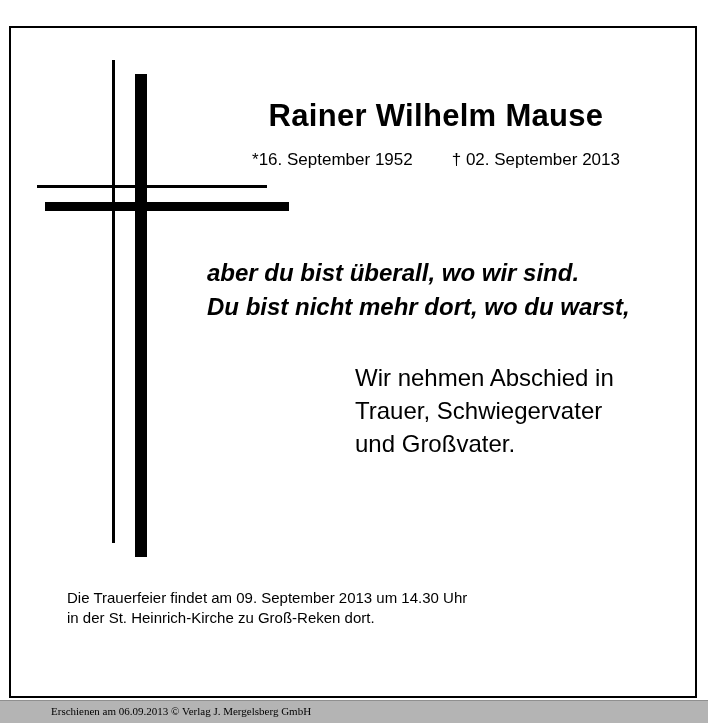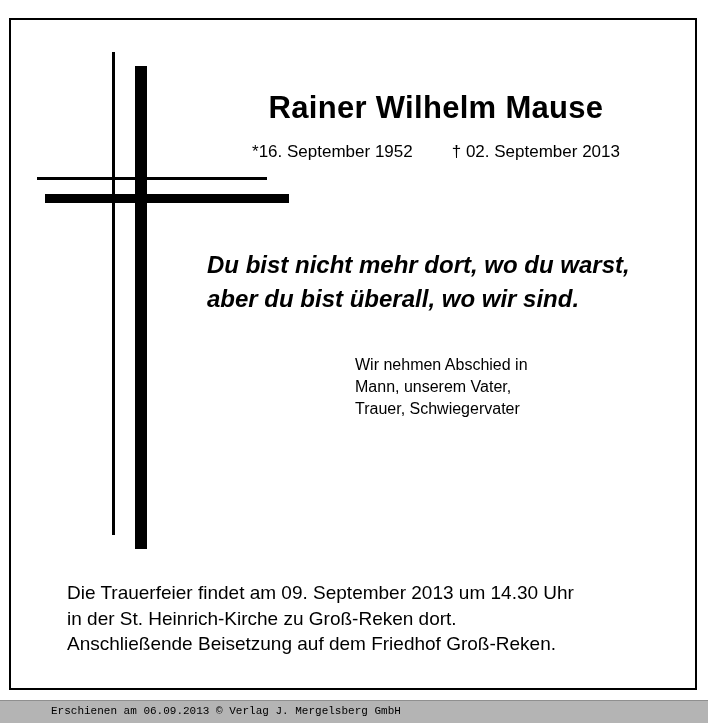--- a/index.html
+++ b/index.html
@@ -12,21 +12,21 @@
     height: 723px;
     font-family: "Liberation Sans", sans-serif;
     color: #000000;
     position: relative;
     overflow: hidden;
   }
 
   .obituary {
     position: absolute;
     left: 9px;
-    top: 18px;
+    top: 26px;
     width: 688px;
     height: 672px;
     border: 2px solid #000000;
     background: #ffffff;
     box-sizing: border-box;
   }
 
   
   .cross-wrap {
     position: absolute;
@@ -101,51 +101,51 @@
     font-weight: bold;
     line-height: 1.42;
   }
 
   
   .body-text {
     position: absolute;
     left: 344px;
     top: 334px;
     width: 330px;
-    font-size: 16px;
+    font-size: 24px;
     line-height: 1.37;
   }
 
   
   .service-info {
     position: absolute;
     left: 56px;
     top: 560px;
     width: 600px;
-    font-size: 19px;
+    font-size: 15px;
     line-height: 1.35;
   }
 
   
   .publisher-bar {
     position: absolute;
     left: 0px;
     top: 700px;
     width: 708px;
     height: 23px;
     background: #b4b4b4;
     border-top: 1px solid #8f8f8f;
   }
   .publisher-text {
     position: absolute;
     left: 7px;
     top: 4px;
     font-size: 11px;
     color: #000000;
-    font-family: Liberation Mono, monospace;
+    font-family: Liberation Serif, serif;
     padding-left: 44px;
   }
 </style>
 </head>
 <body>
 
 <div class="obituary">
 
   <div class="cross-wrap">
     <div class="cross-v-thin"></div>
@@ -154,33 +154,32 @@
     <div class="cross-h-main"></div>
   </div>
 
   <div class="name">Rainer Wilhelm Mause</div>
 
   <div class="dates">
     <span class="birth">*16. September 1952</span><span class="death">† 02. September  2013</span>
   </div>
 
   <div class="verse">
+    <div>aber du bist überall, wo wir sind.</div>
     <div>Du bist nicht mehr dort, wo du warst,</div>
-    <div>aber du bist überall, wo wir sind.</div>
   </div>
 
   <div class="body-text">
     <div>Wir nehmen Abschied in</div>
-    <div>Mann, unserem Vater,</div>
     <div>Trauer, Schwiegervater</div>
+    <div>und Großvater.</div>
   </div>
 
   <div class="service-info">
     <div>Die Trauerfeier findet am 09. September 2013 um 14.30 Uhr</div>
     <div>in der St. Heinrich-Kirche zu Groß-Reken dort.</div>
-    <div>Anschließende Beisetzung auf dem Friedhof Groß-Reken.</div>
   </div>
 
 </div>
 
 <div class="publisher-bar">
   <div class="publisher-text">Erschienen am 06.09.2013 © Verlag J. Mergelsberg GmbH</div>
 </div>
 
 </body></html>

